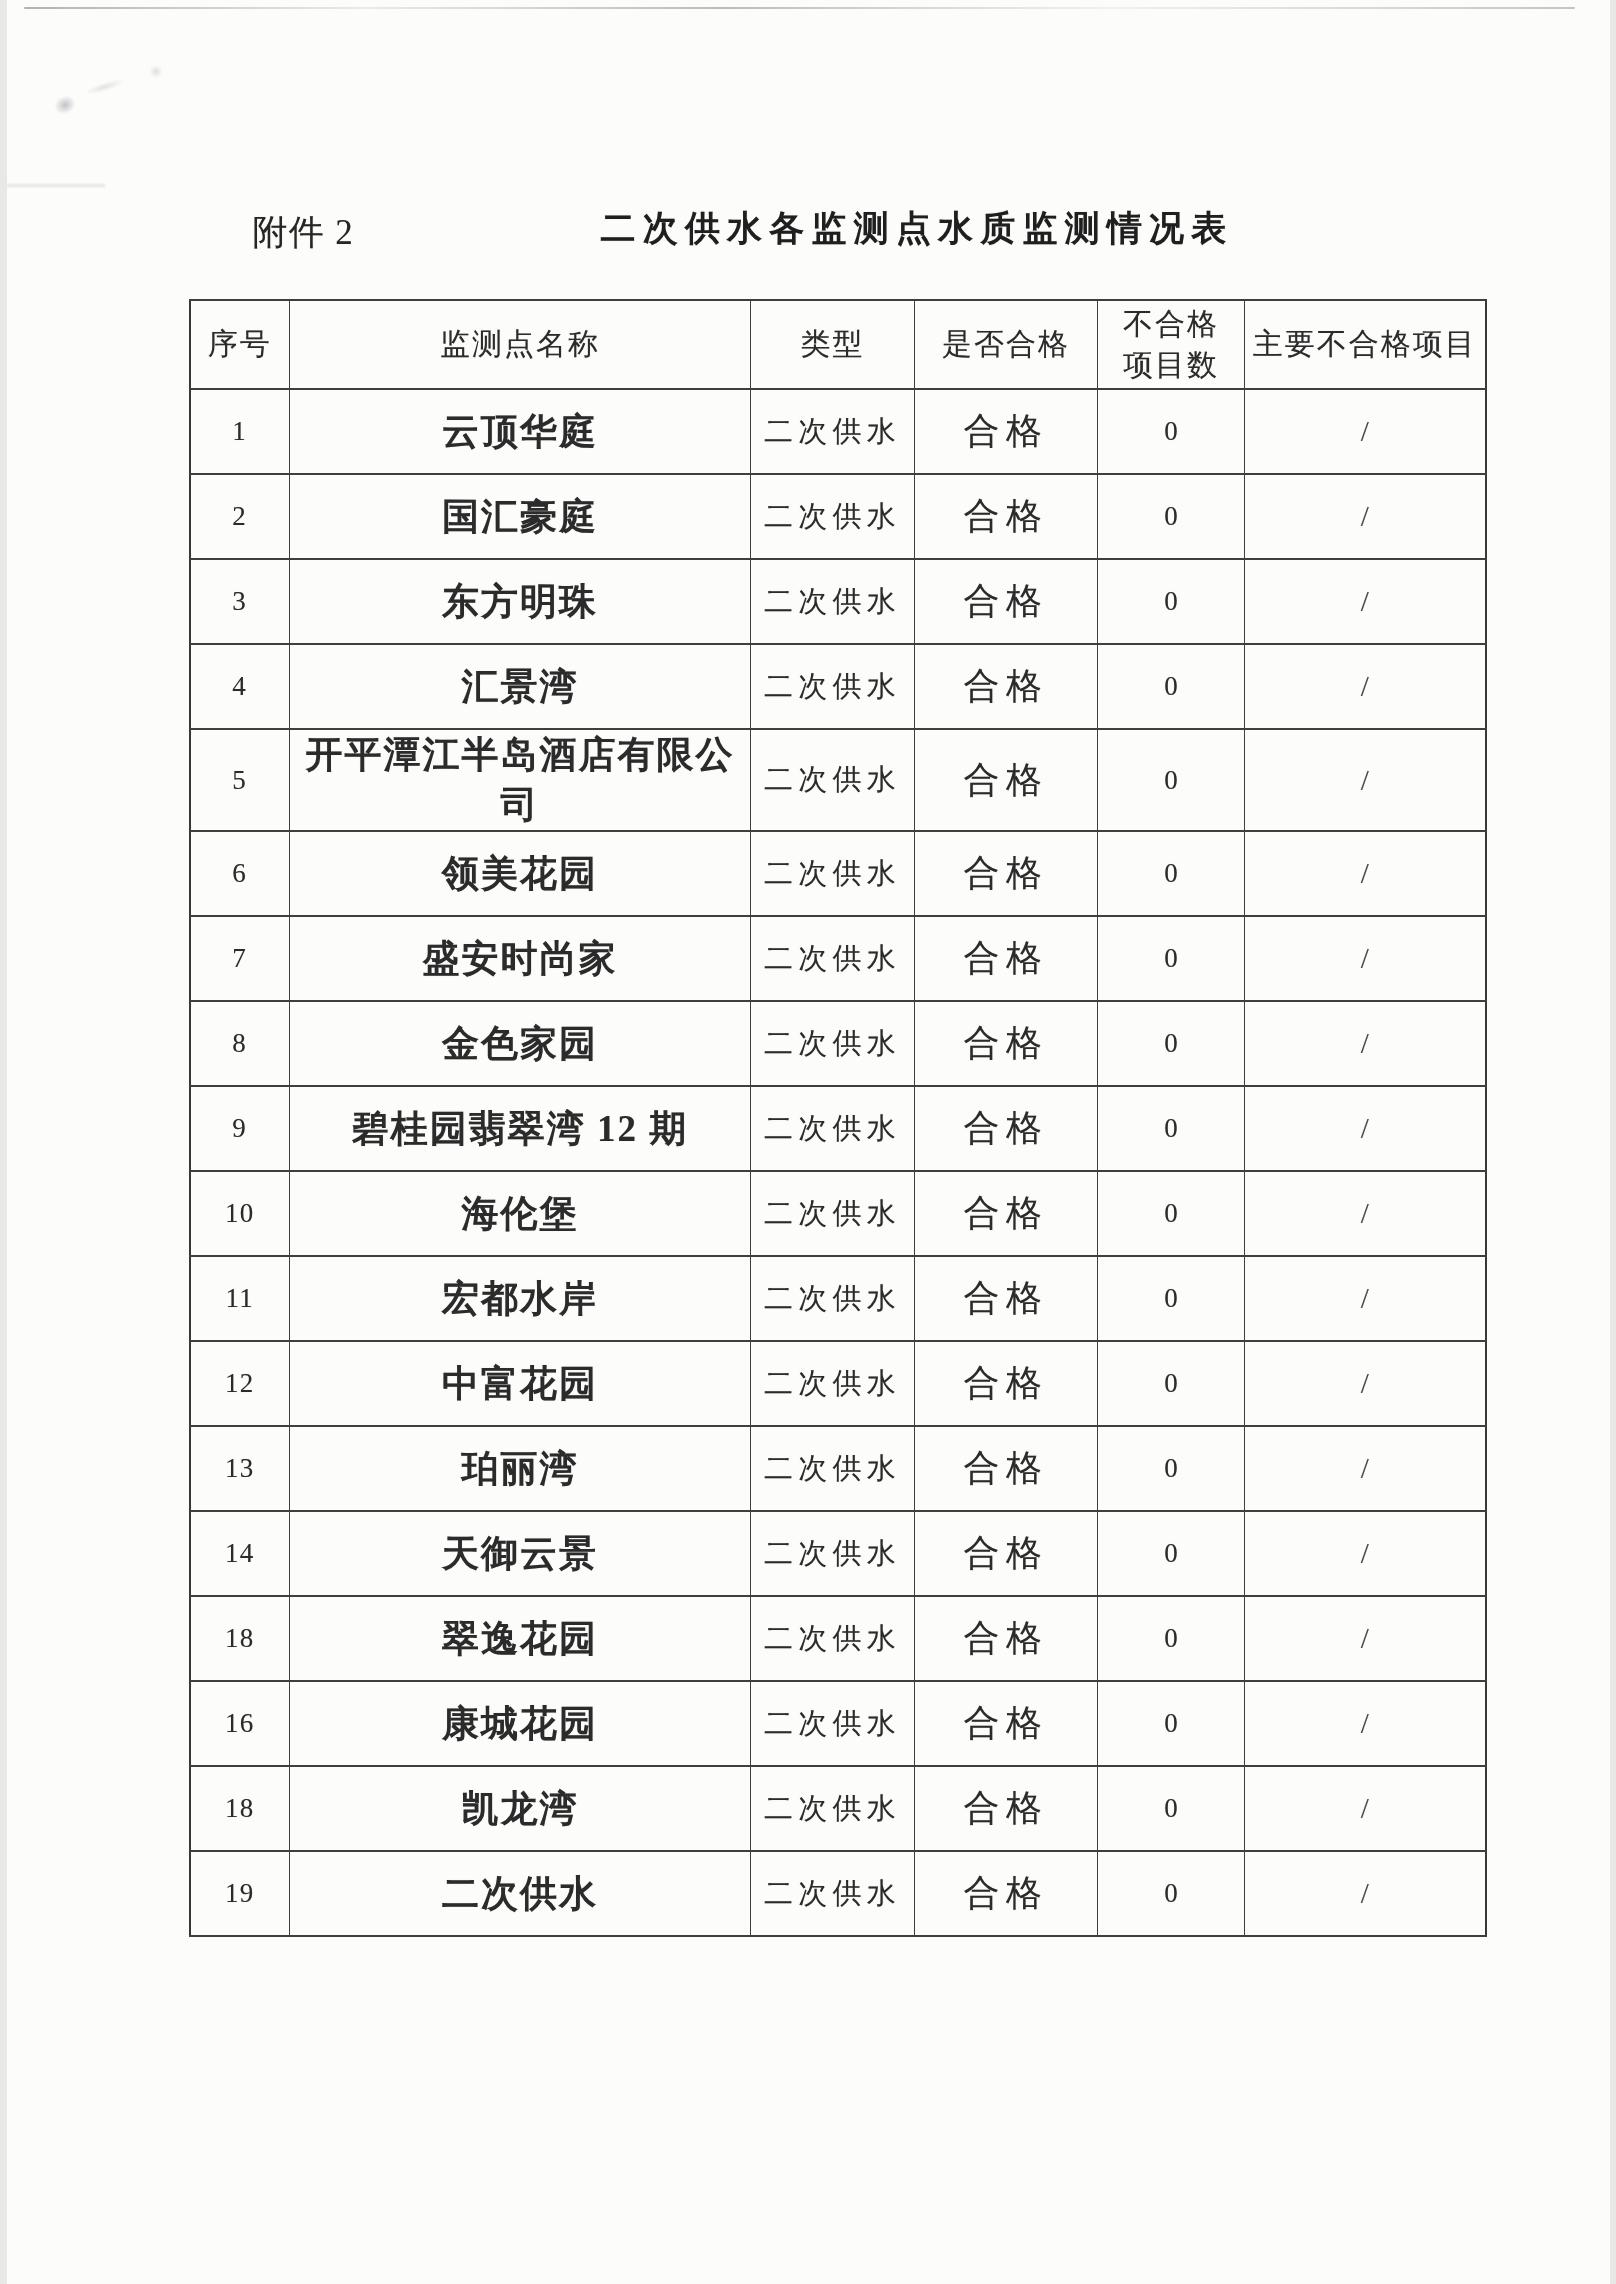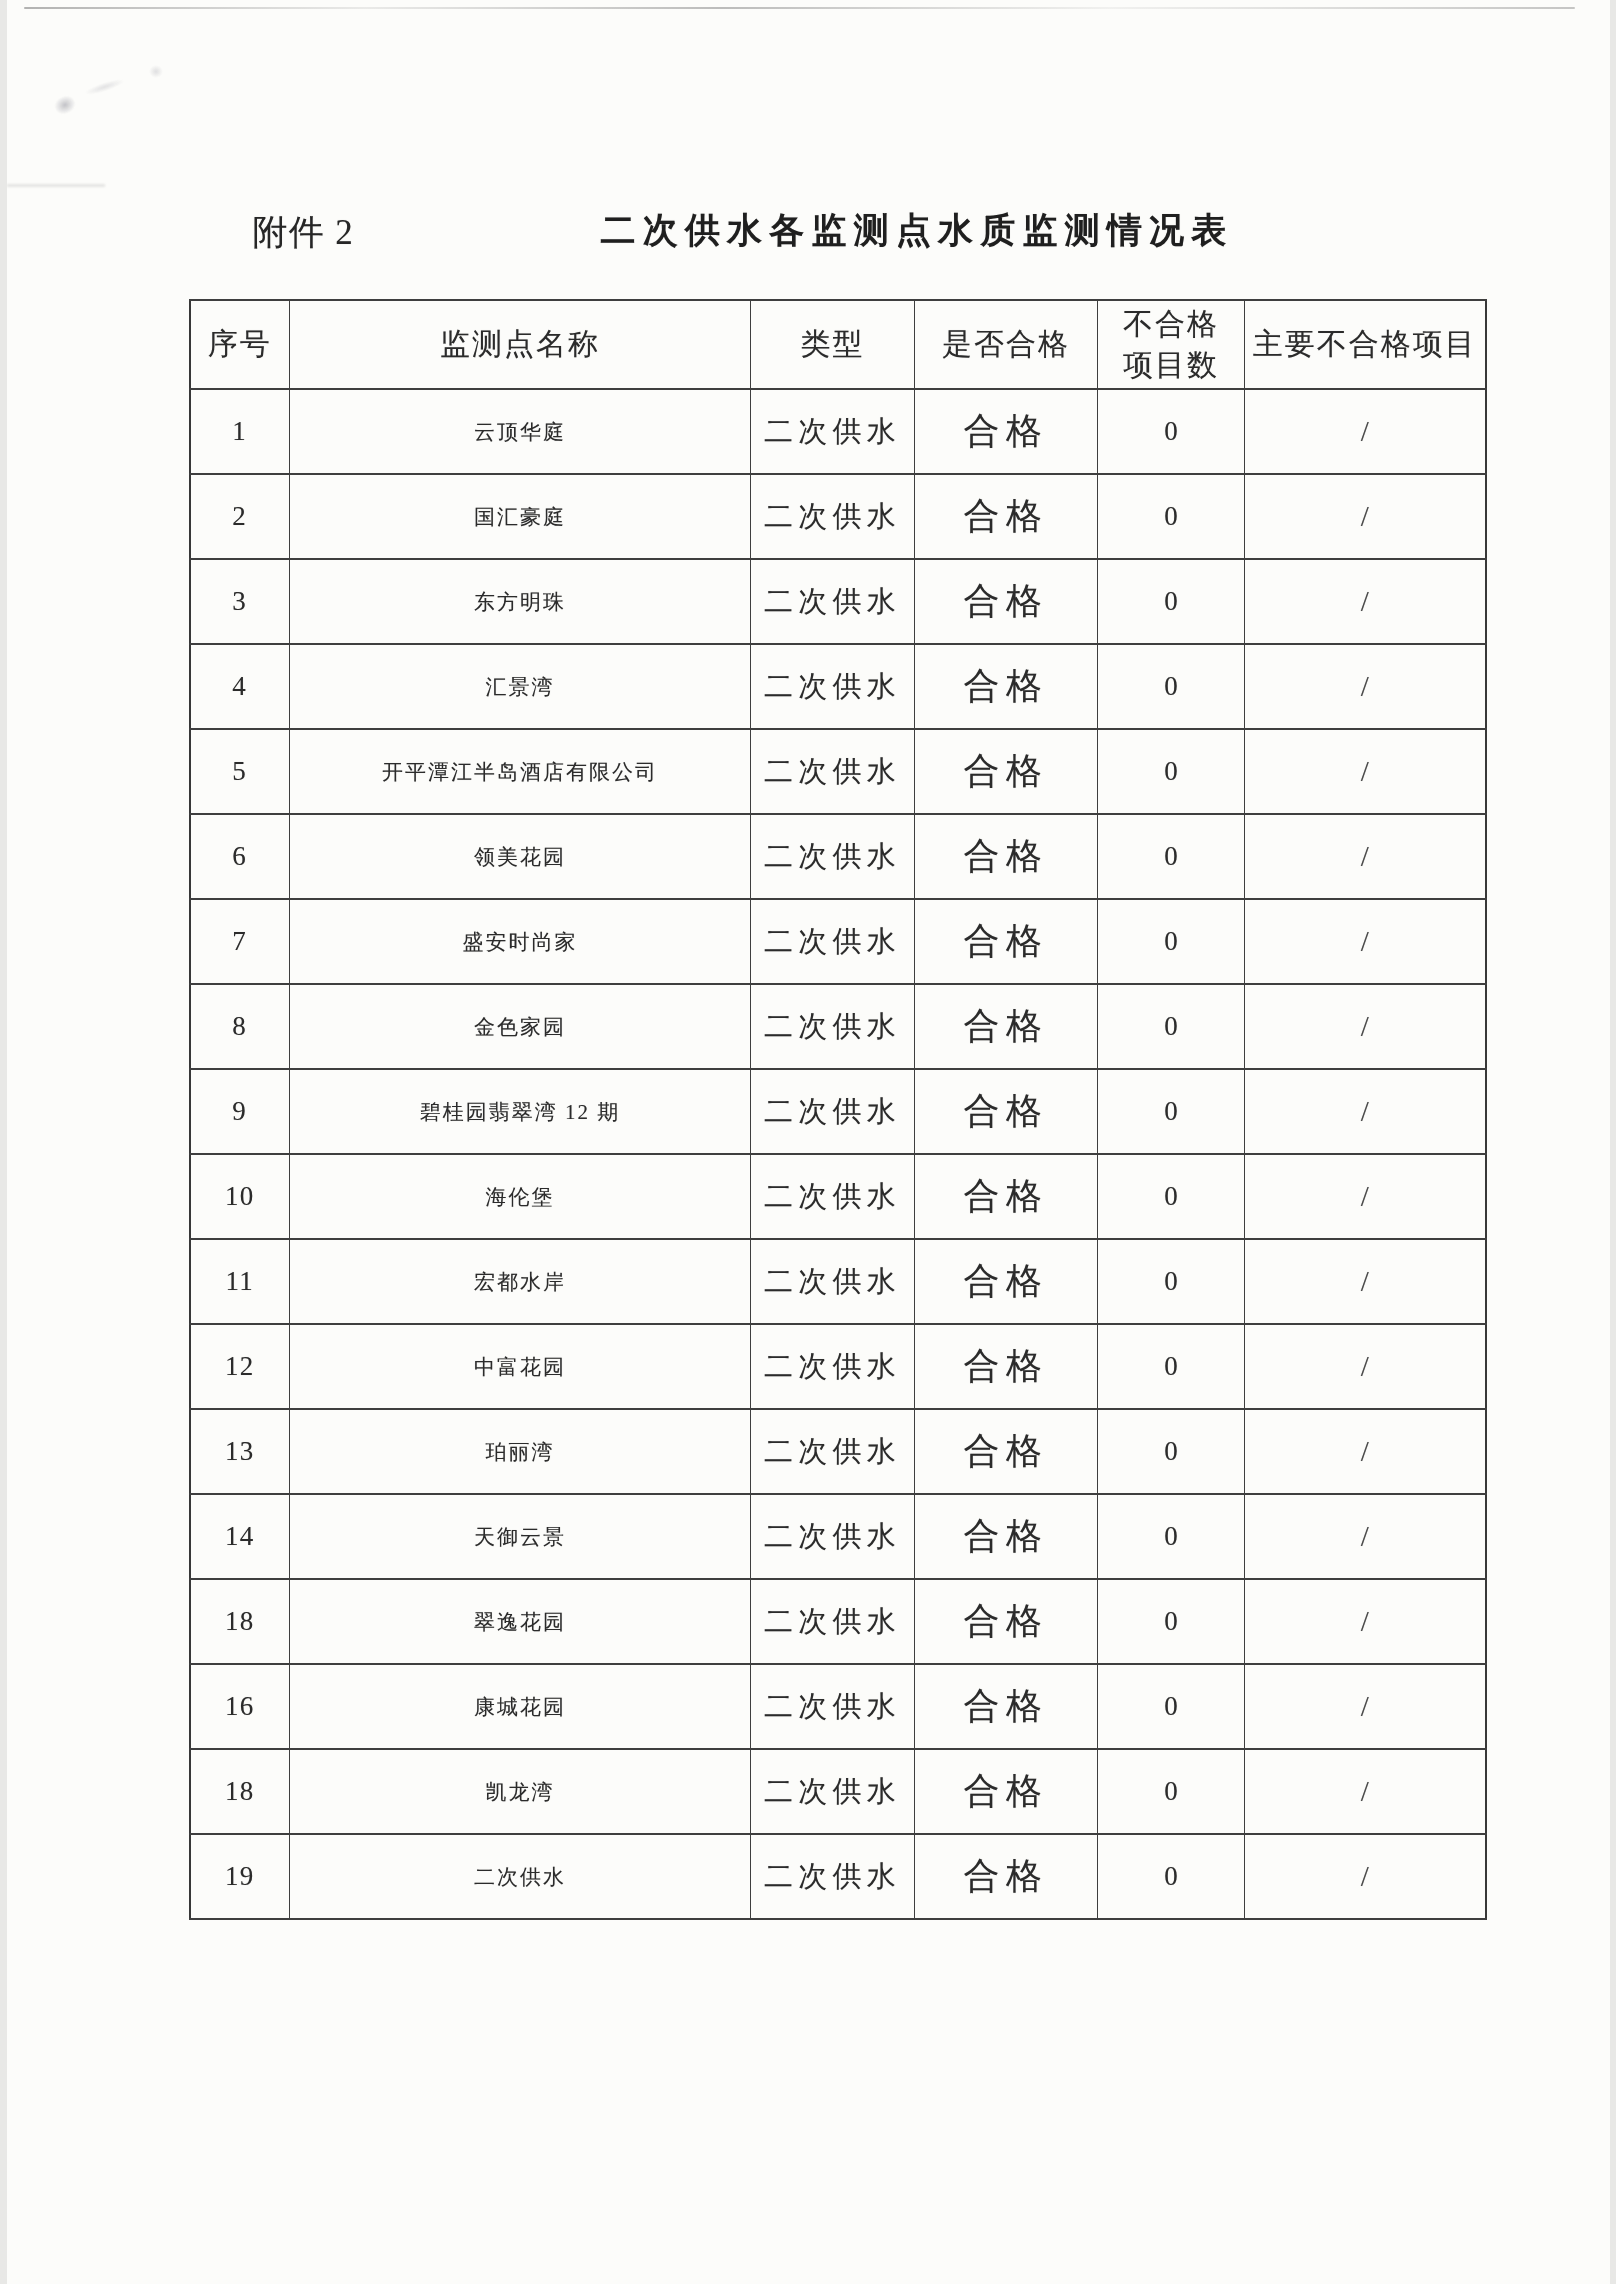--- a/index.html
+++ b/index.html
@@ -63,21 +63,21 @@
     line-height: 1.1;
     letter-spacing: 1.3px;
     color: #262626;
     text-shadow: 0 0 0.7px rgba(40,40,40,.35);
     white-space: nowrap;
   }
   .doc-title {
     position: absolute;
     left: 594px; top: 211px;
     margin: 0;
-    font-family: Liberation Serif, serif;
+    font-family: Liberation Mono, monospace;
     font-weight: 600;
     font-size: 35px;
     line-height: 1.15;
     letter-spacing: 7.2px;
     color: #1f1f1f;
     text-shadow: 0 0 0.7px rgba(30,30,30,.35);
     white-space: nowrap;
   }
 
   
@@ -105,21 +105,21 @@
   .monitor-table tbody tr { height: 85px; }
   .monitor-table th {
     font-weight: 500;
     font-size: 30px;
     letter-spacing: 2px;
     white-space: pre-line;
     line-height: 1.35;
   }
   .monitor-table thead { border-bottom: 2.6px solid #383838; }
   td.c-no { font-size: 27px; letter-spacing: 1.3px; }
-  td.c-name { font-size: 21px; letter-spacing: 2px; }
+  td.c-name { font-size: 37px; letter-spacing: 2px; font-weight: bold; }
   td.c-type { font-size: 29px; letter-spacing: 5.2px; font-family: Liberation Mono, monospace; }
   td.c-qualified { font-size: 36px; letter-spacing: 6.5px; }
   td.c-failed_count { font-size: 27px; }
   td.c-failed_items { font-size: 29px; color: #4a4a4a; }
 </style>
 </head>
 <body>
 
 <div class="page">
 

